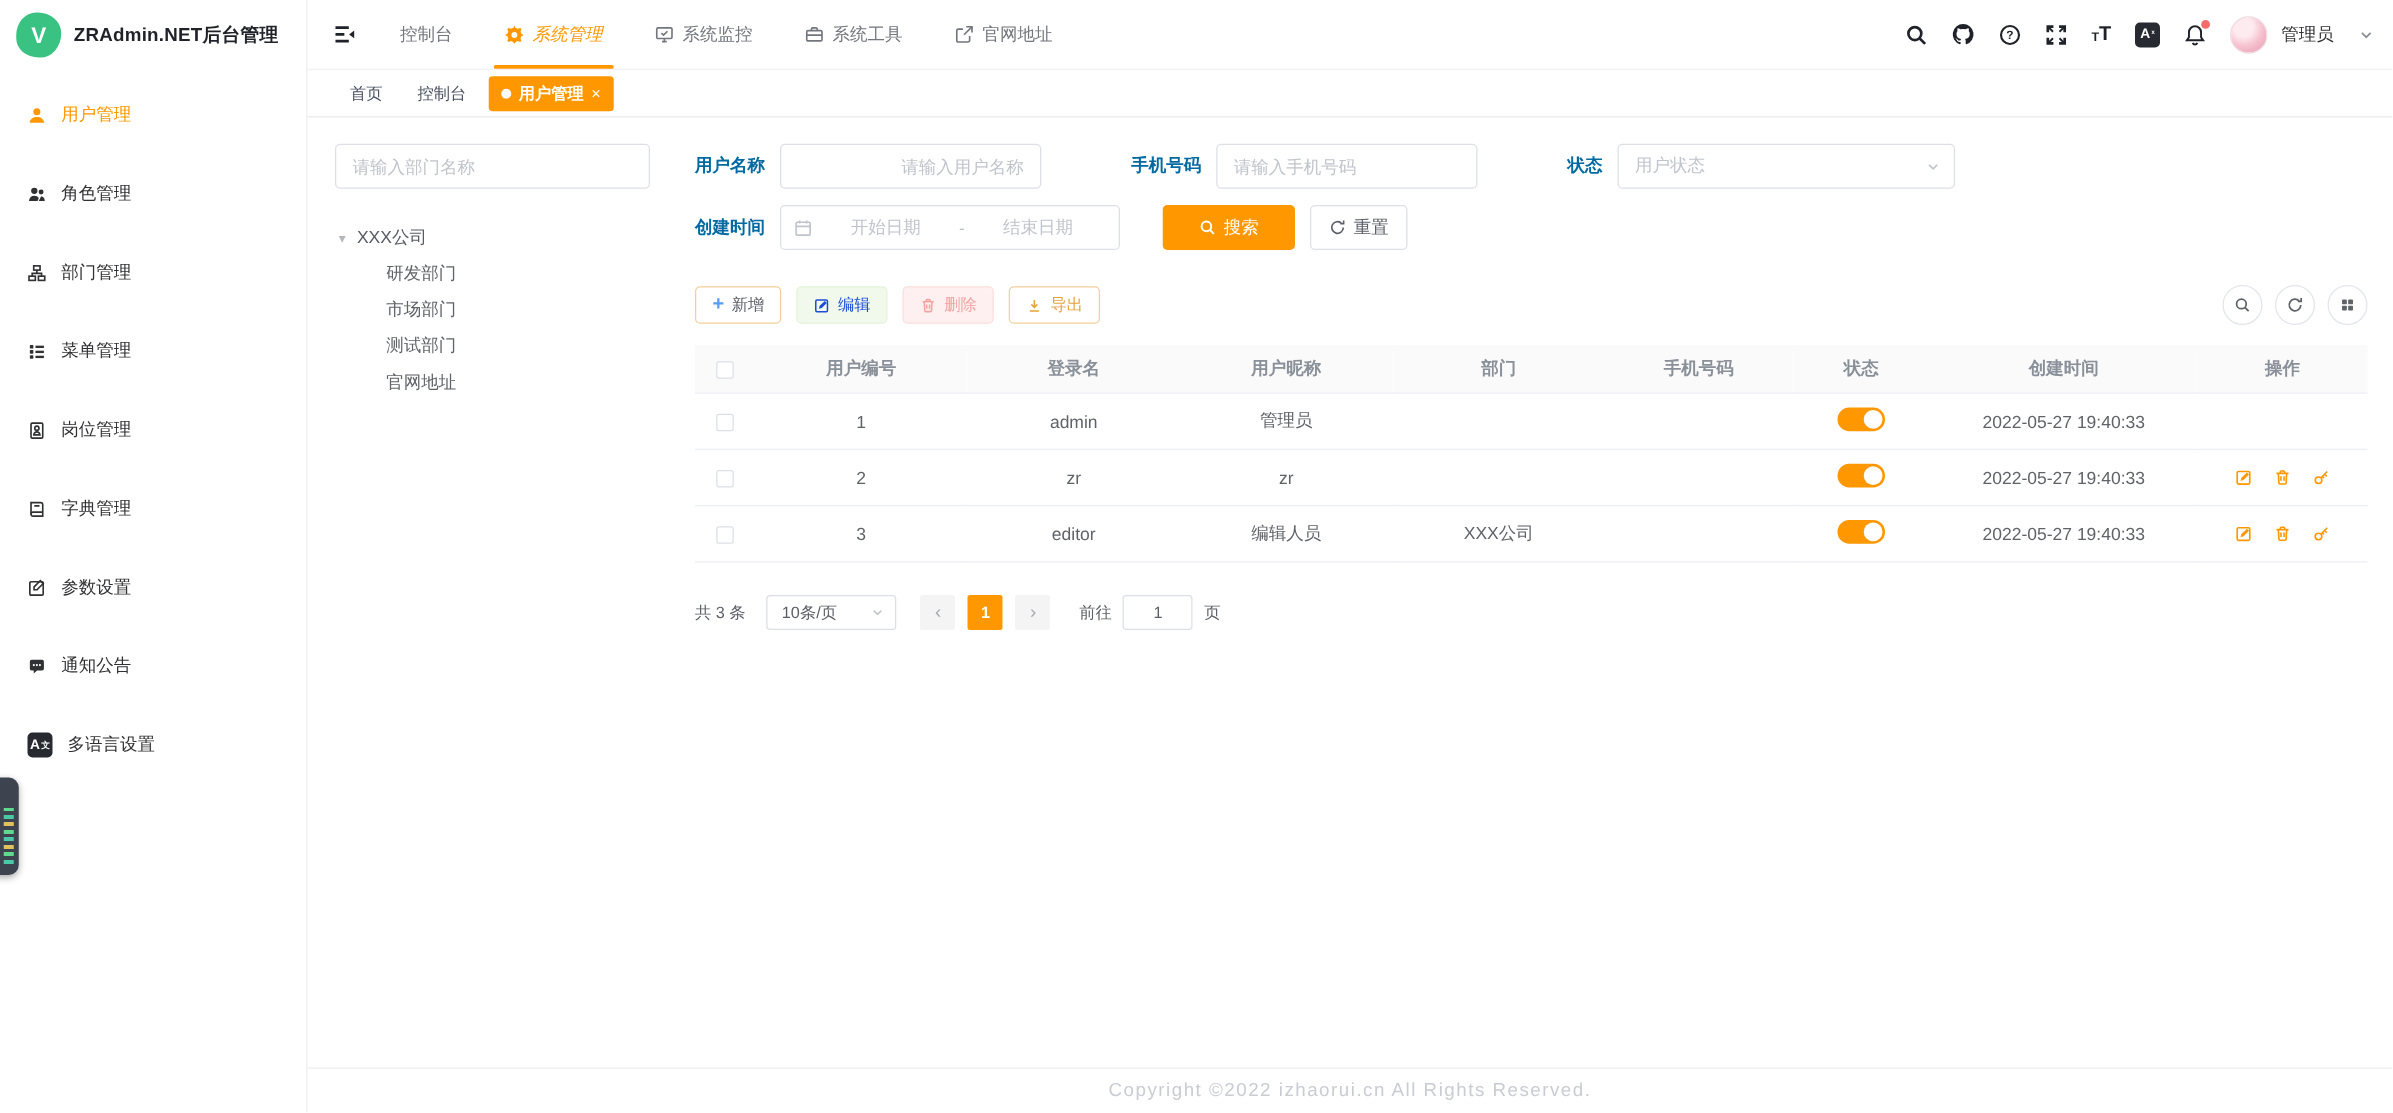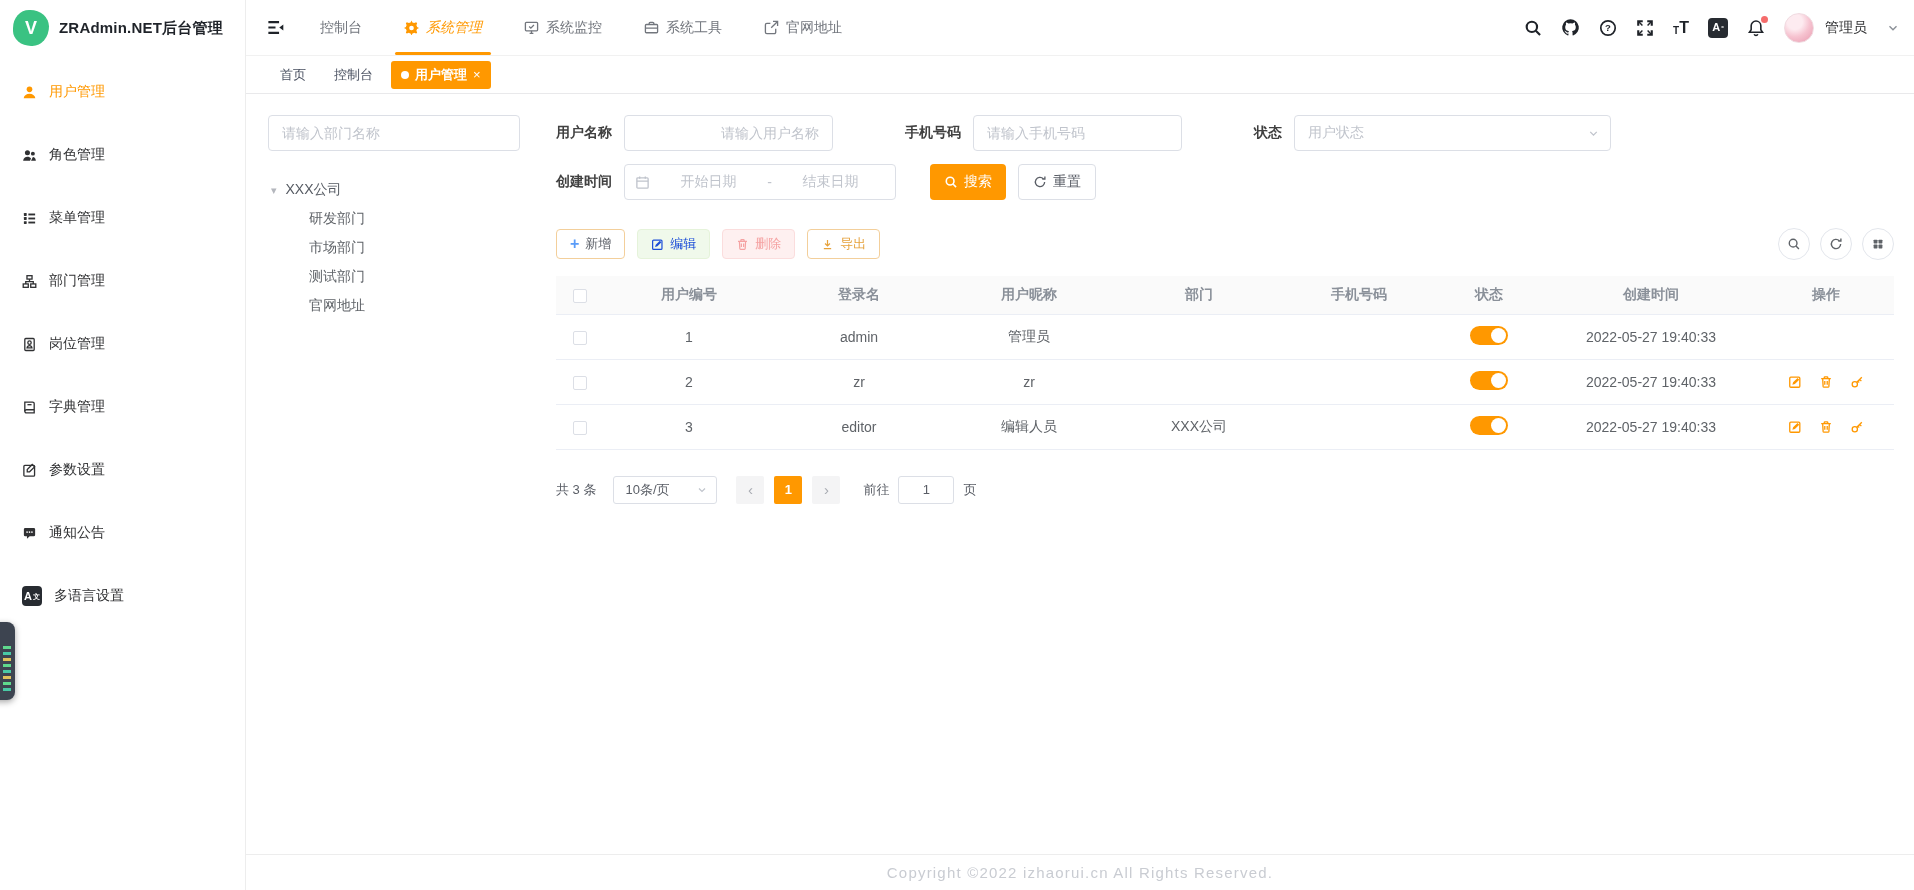--- a/index.html
+++ b/index.html
@@ -65,31 +65,31 @@
   .tree-root { display:flex; align-items:center; gap:9px; height:28px; padding-left:3px; cursor:pointer; }
   .tree-caret { color:#b4b7bd; font-size:11px; }
   .tree-root-label { color:#565b63; }
   .tree-children { padding-left:41px; }
   .tree-child { height:29px; display:flex; align-items:center; cursor:pointer; }
 
   .main-col { flex:1; padding-left:36px; position:relative; }
   .form-row { display:flex; align-items:center; }
   .form-row + .form-row { margin-top:13px; }
   .field { display:flex; align-items:center; }
-  .field label { font-size:14px; color:#404040; font-weight:bold; margin-right:12px; white-space:nowrap; }
+  .field label { font-size:14px; color:#0369a1; font-weight:bold; margin-right:12px; white-space:nowrap; }
   .w-username { width:272px;text-align:right; } .w-phone { width:258px; }
   .gap1 { margin-right:72px; }
-  .select { width:317px; height:36px; border:1px solid #dcdfe6; border-radius:4px; background:#fff; display:flex; align-items:center; justify-content:space-between; padding:0 10px 0 13px; font-size:14px; color:#c0c4cc; cursor:pointer; }
+  .select { width:270px; height:36px; border:1px solid #dcdfe6; border-radius:4px; background:#fff; display:flex; align-items:center; justify-content:space-between; padding:0 10px 0 13px; font-size:14px; color:#c0c4cc; cursor:pointer; }
   .select .chev { color:#c0c4cc; }
   .date-range { width:272px; height:36px; border:1px solid #dcdfe6; border-radius:4px; background:#fff; display:flex; align-items:center; gap:4px; padding:0 10px; font-size:14px; color:#c0c4cc; }
   .date-range .ph { flex:1; text-align:center; }
   .date-sep { color:#c0c4cc; }
 
   .btn { display:flex; align-items:center; gap:6px; border-radius:4px; font-size:14px; cursor:pointer; border:1px solid transparent; }
-  .btn-search { margin-left:34px; height:36px; padding:0 13px; background:#ff9800; color:#fff; }
+  .btn-search { margin-left:34px; height:36px; padding:0 28px; background:#ff9800; color:#fff; }
   .btn-reset { margin-left:12px; height:36px; padding:0 14px; background:#fff; border-color:#dcdfe6; color:#5a5e66; }
 
   .toolbar { margin-top:28px; display:flex; align-items:center; gap:12px; }
   .tb-btn { height:30px; padding:0 13px; font-size:13px; display:flex; align-items:center; gap:6px; border-radius:4px; border:1px solid transparent; background:#fff; cursor:pointer; }
   .tb-add { border-color:#f3cf9b; color:#5a5e66; }
   .tb-add .plus { color:#5a9cf8; font-size:16px; font-weight:bold; line-height:1; }
   .tb-edit { background:#f0f9eb; border-color:#e5f3da; color:#1d4ed8; }
   .tb-del { background:#fef0f0; border-color:#fbdddd; color:#f5a2a2; }
   .tb-export { border-color:#f3cf9b; color:#e6a23c; }
   .circle-btns { margin-left:auto; display:flex; gap:10px; }
@@ -138,38 +138,38 @@
     <div class="menu-item">
       <svg viewBox="0 0 16 16" width="15" height="15" fill="currentColor">
           <circle cx="5.8" cy="5" r="2.7"></circle>
           <path d="M1.2 13.6c.3-2.9 2.2-4.4 4.6-4.4 1.6 0 3 .7 3.8 1.9l-1 2.5z"></path>
           <circle cx="11.6" cy="6" r="2.1"></circle>
           <path d="M9.6 13.6h5.2c-.2-2.4-1.5-3.7-3.2-3.9z"></path>
         </svg>
       <span>角色管理</span>
     </div>
     <div class="menu-item">
+      <svg viewBox="0 0 16 16" width="15" height="15" fill="none" stroke="currentColor" stroke-width="1.4">
+          <rect x="5.3" y="1.8" width="5.4" height="3.6"></rect>
+          <rect x="1.3" y="10.6" width="5.4" height="3.6"></rect>
+          <rect x="9.3" y="10.6" width="5.4" height="3.6"></rect>
+          <path d="M8 5.4v2.8M4 10.6V8.2h8v2.4"></path>
+        </svg>
+      <span>部门管理</span>
+    </div>
+    <div class="menu-item">
       <svg viewBox="0 0 16 16" width="15" height="15" fill="currentColor">
           <rect x="2" y="2.2" width="3" height="3" rx="0.5"></rect>
           <rect x="6.8" y="2.7" width="7.2" height="2"></rect>
           <rect x="2" y="6.5" width="3" height="3" rx="0.5"></rect>
           <rect x="6.8" y="7" width="7.2" height="2"></rect>
           <rect x="2" y="10.8" width="3" height="3" rx="0.5"></rect>
           <rect x="6.8" y="11.3" width="7.2" height="2"></rect>
         </svg>
       <span>菜单管理</span>
-    </div>
-    <div class="menu-item">
-      <svg viewBox="0 0 16 16" width="15" height="15" fill="none" stroke="currentColor" stroke-width="1.4">
-          <rect x="5.3" y="1.8" width="5.4" height="3.6"></rect>
-          <rect x="1.3" y="10.6" width="5.4" height="3.6"></rect>
-          <rect x="9.3" y="10.6" width="5.4" height="3.6"></rect>
-          <path d="M8 5.4v2.8M4 10.6V8.2h8v2.4"></path>
-        </svg>
-      <span>部门管理</span>
     </div>
     <div class="menu-item">
       <svg viewBox="0 0 16 16" width="15" height="15" fill="none" stroke="currentColor" stroke-width="1.4">
           <rect x="3" y="1.6" width="10" height="12.8" rx="1"></rect>
           <circle cx="8" cy="6" r="1.8"></circle>
           <path d="M5.4 11.6c.3-1.7 1.4-2.5 2.6-2.5s2.3.8 2.6 2.5z"></path>
         </svg>
       <span>岗位管理</span>
     </div>
     <div class="menu-item">

